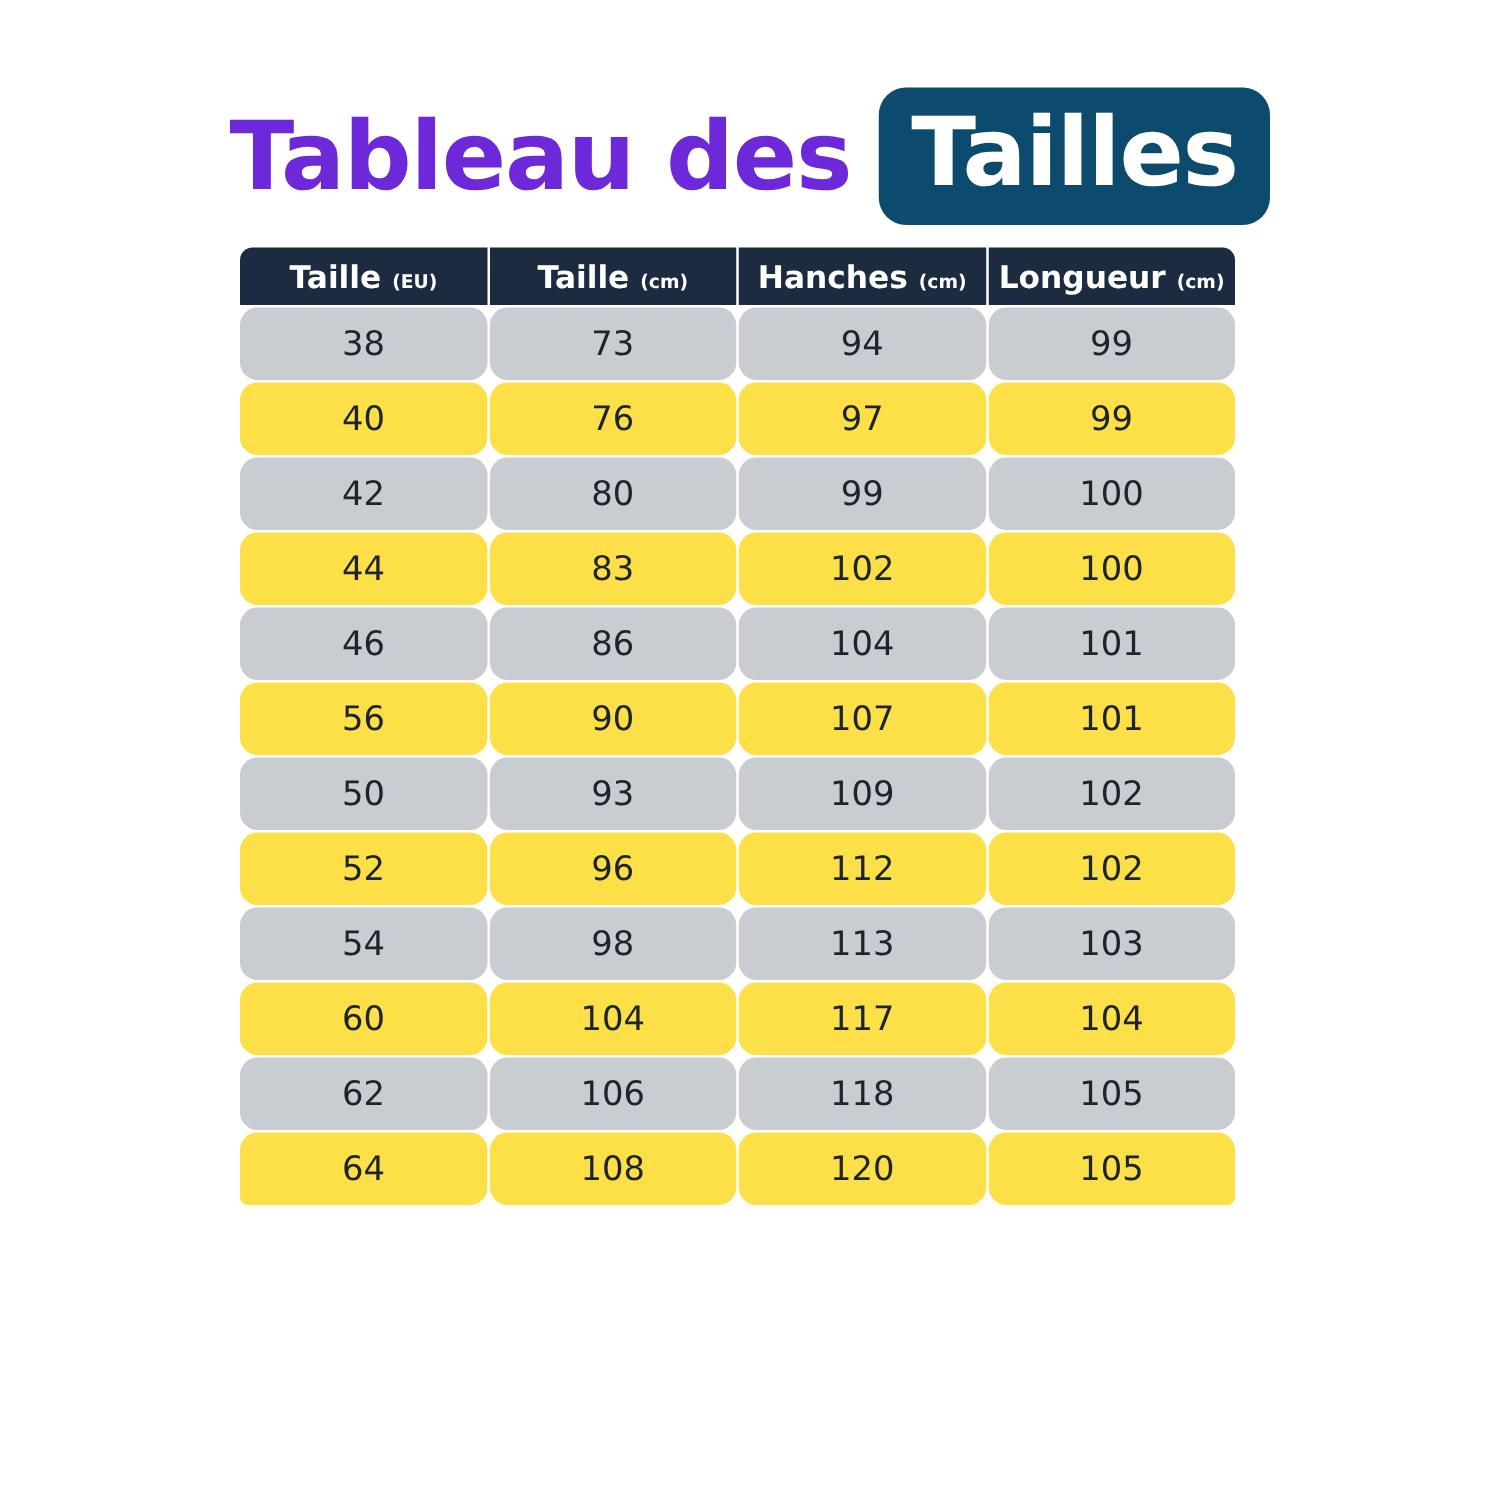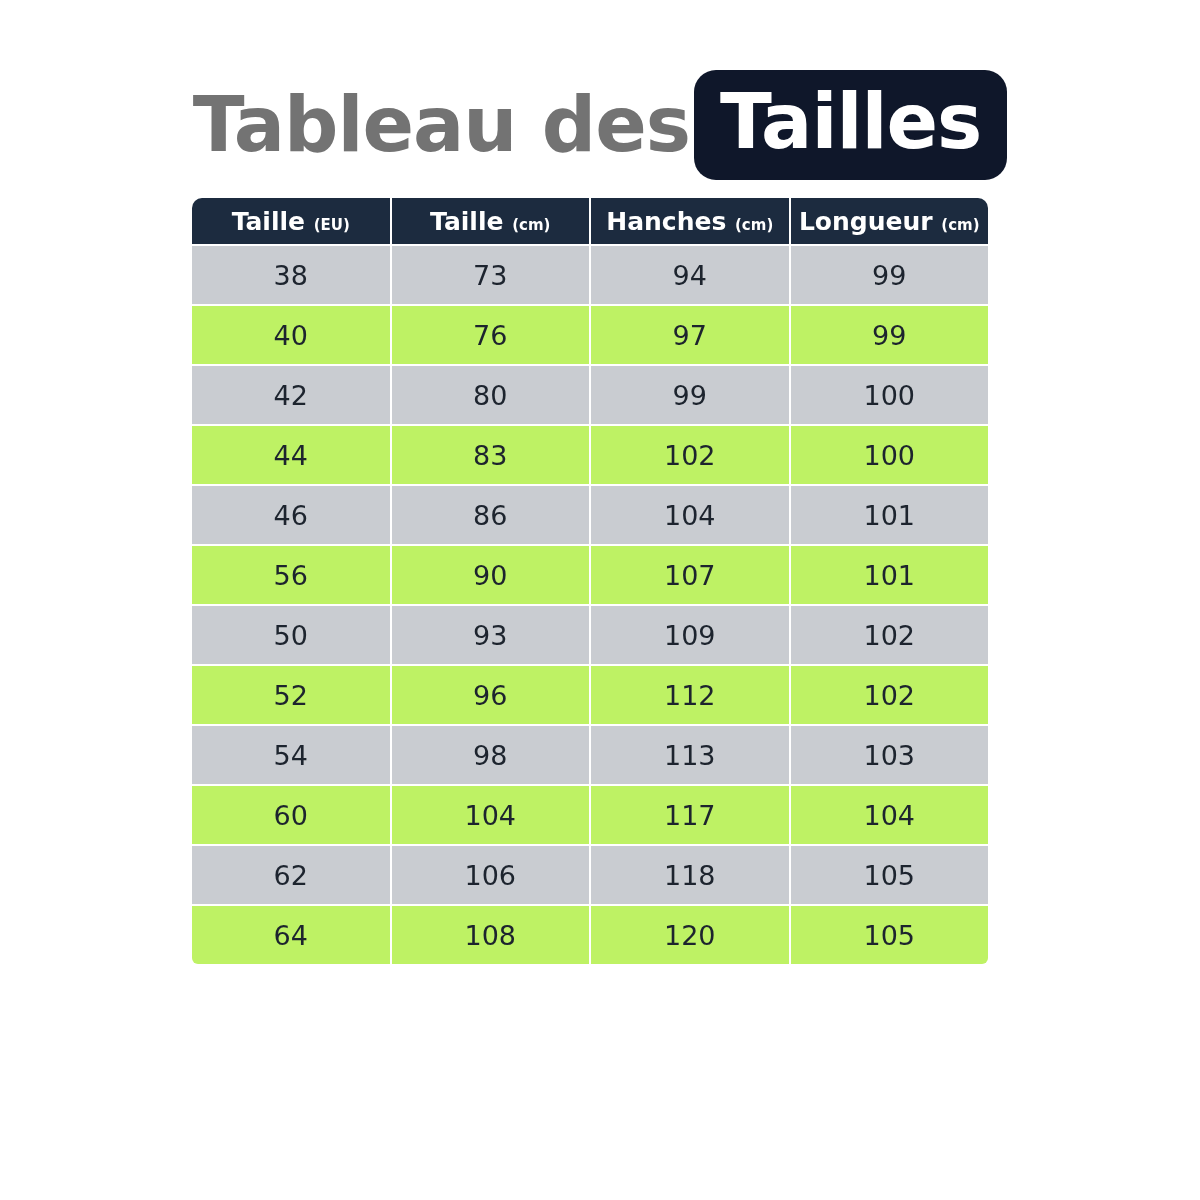--- a/index.html
+++ b/index.html
@@ -26,28 +26,28 @@
     align-items: center;
     justify-content: center;
     gap: 0;
     margin-top: 70px;
     height: 110px;
   }
 
   .title-plain {
     font-size: 76px;
     font-weight: bold;
-    color: #737373;
+    color: #6d28d9;
     letter-spacing: -1px;
     line-height: 1;
-    padding-right: 4px;
+    padding-right: 22px;
   }
 
   .title-badge {
-    background: #0f172a;
+    background: #0c4a6e;
     color: #ffffff;
     font-size: 76px;
     font-weight: bold;
     letter-spacing: -1px;
     line-height: 1;
     border-radius: 22px;
     padding: 14px 26px 20px 26px;
     display: inline-block;
   }
 
@@ -84,24 +84,25 @@
   }
 
   table.size-table td {
     height: 58px;
     text-align: center;
     vertical-align: middle;
     font-size: 27px;
     font-weight: 500;
     color: #1d242e;
     padding: 0;
+    border-radius: 14px;
   }
 
   tr.row-light td { background: #c9ccd1; }
-  tr.row-dark  td { background: #bef264; }
+  tr.row-dark  td { background: #fde047; }
 
   
   table.size-table tr:first-child th:first-child { border-top-left-radius: 10px; }
   table.size-table tr:first-child th:last-child  { border-top-right-radius: 10px; }
   table.size-table tr:last-child td:first-child  { border-bottom-left-radius: 6px; }
   table.size-table tr:last-child td:last-child   { border-bottom-right-radius: 6px; }
 </style>
 </head>
 <body>
 

